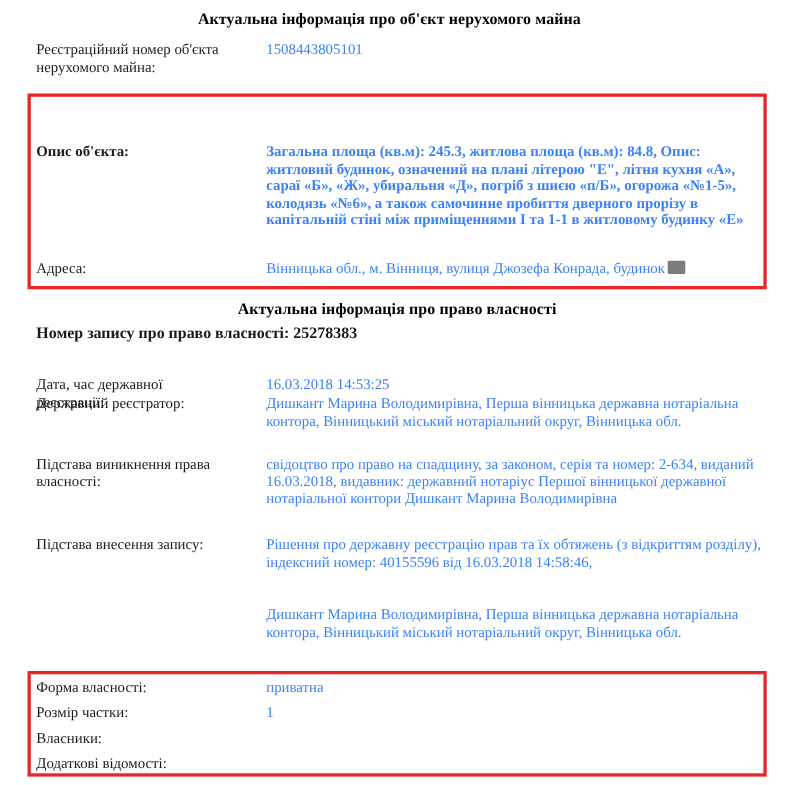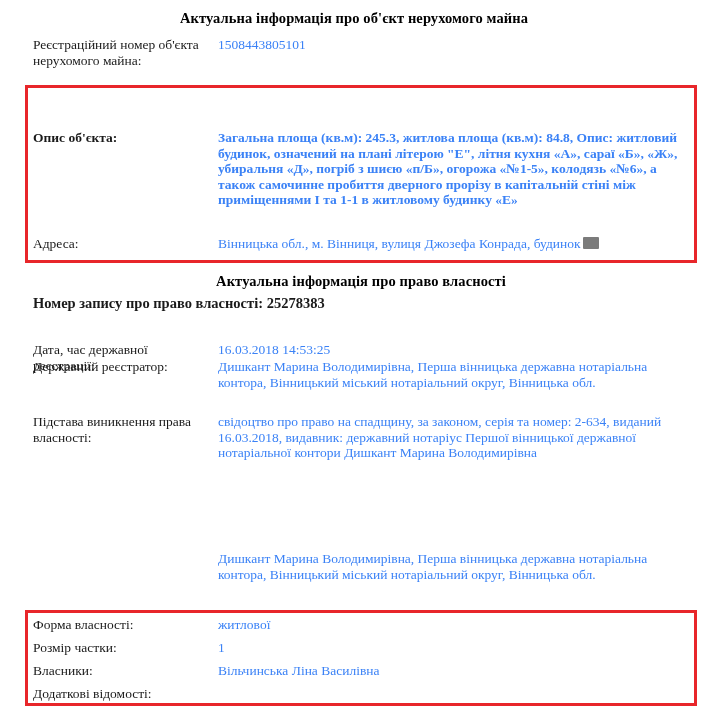--- a/index.html
+++ b/index.html
@@ -45,20 +45,21 @@
     left: 33px;
     top: 295px;
     font-weight: bold;
     font-size: 14.5px;
   }
   .row {
     display: flex;
     align-items: flex-start;
     font-size: 13.5px;
     line-height: 15.6px;
+    gap: 24px;
   }
   .row .lbl {
     width: 185px;
     flex: 0 0 185px;
     padding-right: 6px;
     box-sizing: border-box;
     color: #1a1a1a;
   }
   .row .val {
     flex: 1 1 auto;
@@ -161,46 +162,51 @@
     </div>
   </div>
 
   <div class="block b-pidst">
     <div class="row">
       <div class="lbl">Підстава виникнення права власності:</div>
       <div class="val">свідоцтво про право на спадщину, за законом, серія та номер: 2-634, виданий 16.03.2018, видавник: державний нотаріус Першої вінницької державної  нотаріальної контори Дишкант Марина Володимирівна</div>
     </div>
   </div>
 
+  <div class="block b-pidst2">
+    <div class="row">
+      <div class="lbl">Підстава внесення запису:</div>
+      <div class="val">Рішення про державну реєстрацію прав та їх обтяжень (з відкриттям розділу), індексний номер: 40155596 від 16.03.2018 14:58:46,</div>
+    </div>
+  </div>
 
   <div class="block b-reger2">
     <div class="row">
       <div class="lbl"></div>
       <div class="val">Дишкант Марина Володимирівна, Перша вінницька державна нотаріальна контора, Вінницький міський нотаріальний округ, Вінницька обл.</div>
     </div>
   </div>
 
   <div class="block b-forma">
     <div class="row">
       <div class="lbl">Форма власності:</div>
-      <div class="val">житлової</div>
+      <div class="val">приватна</div>
     </div>
   </div>
 
   <div class="block b-rozmir">
     <div class="row">
       <div class="lbl">Розмір частки:</div>
       <div class="val">1</div>
     </div>
   </div>
 
   <div class="block b-vlas">
     <div class="row">
       <div class="lbl">Власники:</div>
-      <div class="val">Вільчинська Ліна Василівна</div>
     </div>
   </div>
 
   <div class="block b-dod">
     <div class="row">
       <div class="lbl">Додаткові відомості:</div>
       <div class="val"></div>
     </div>
   </div>
 

